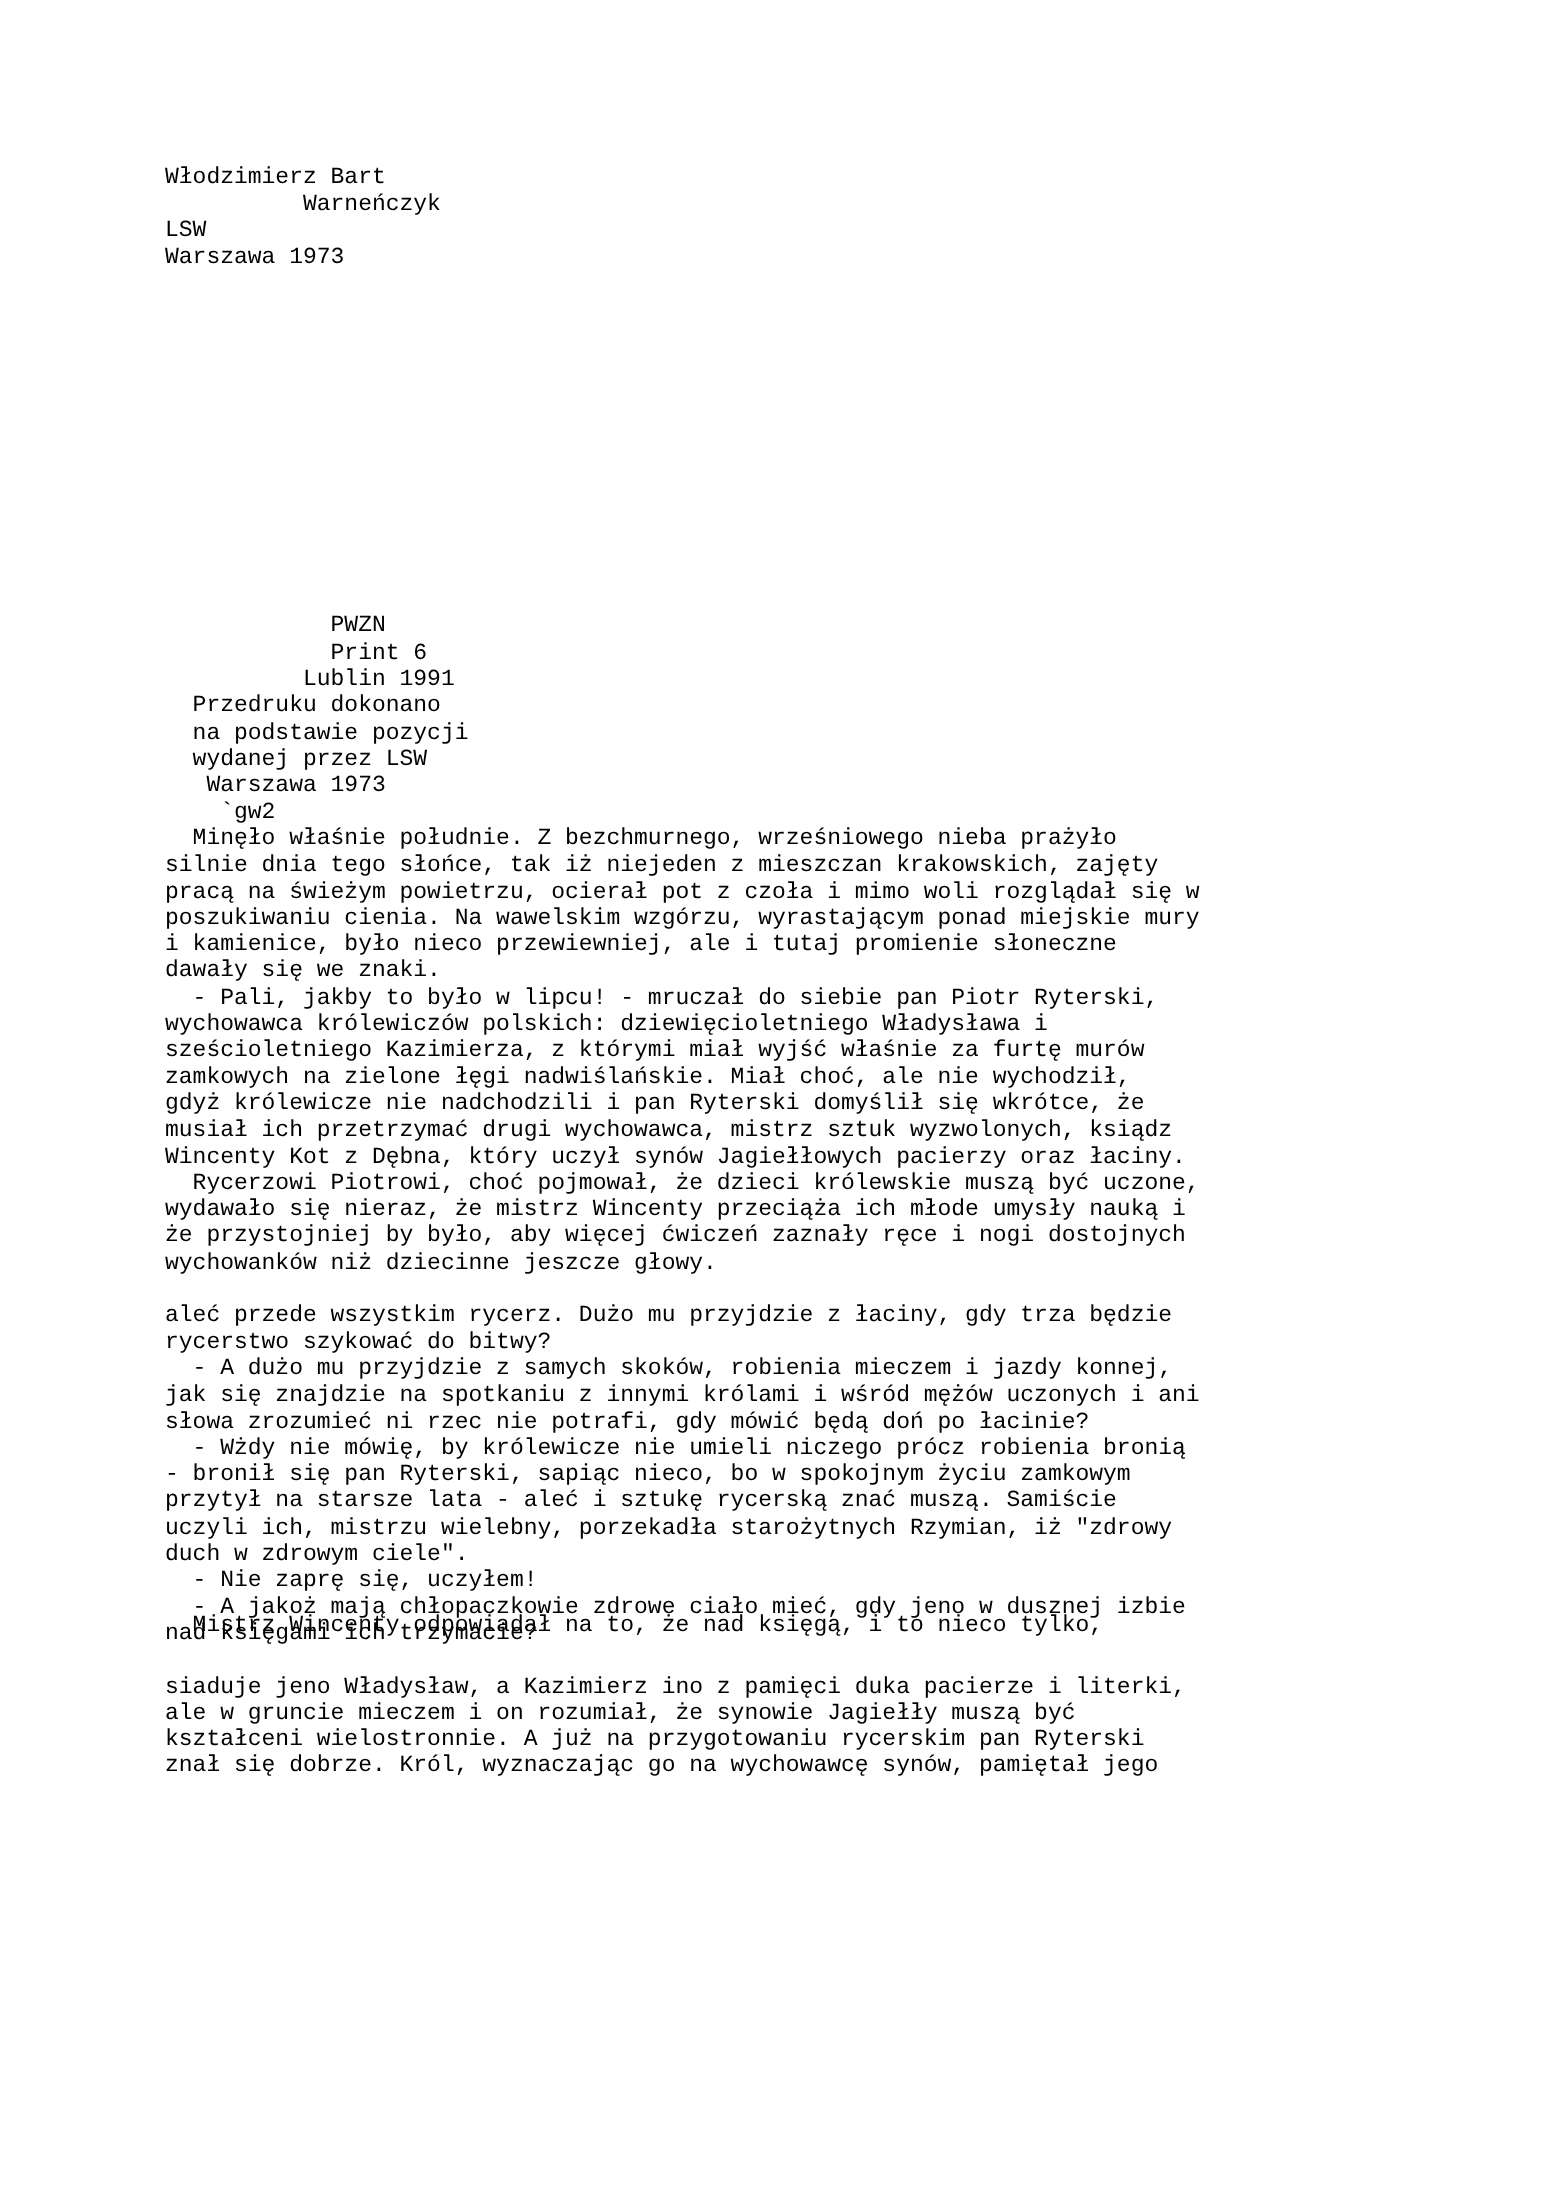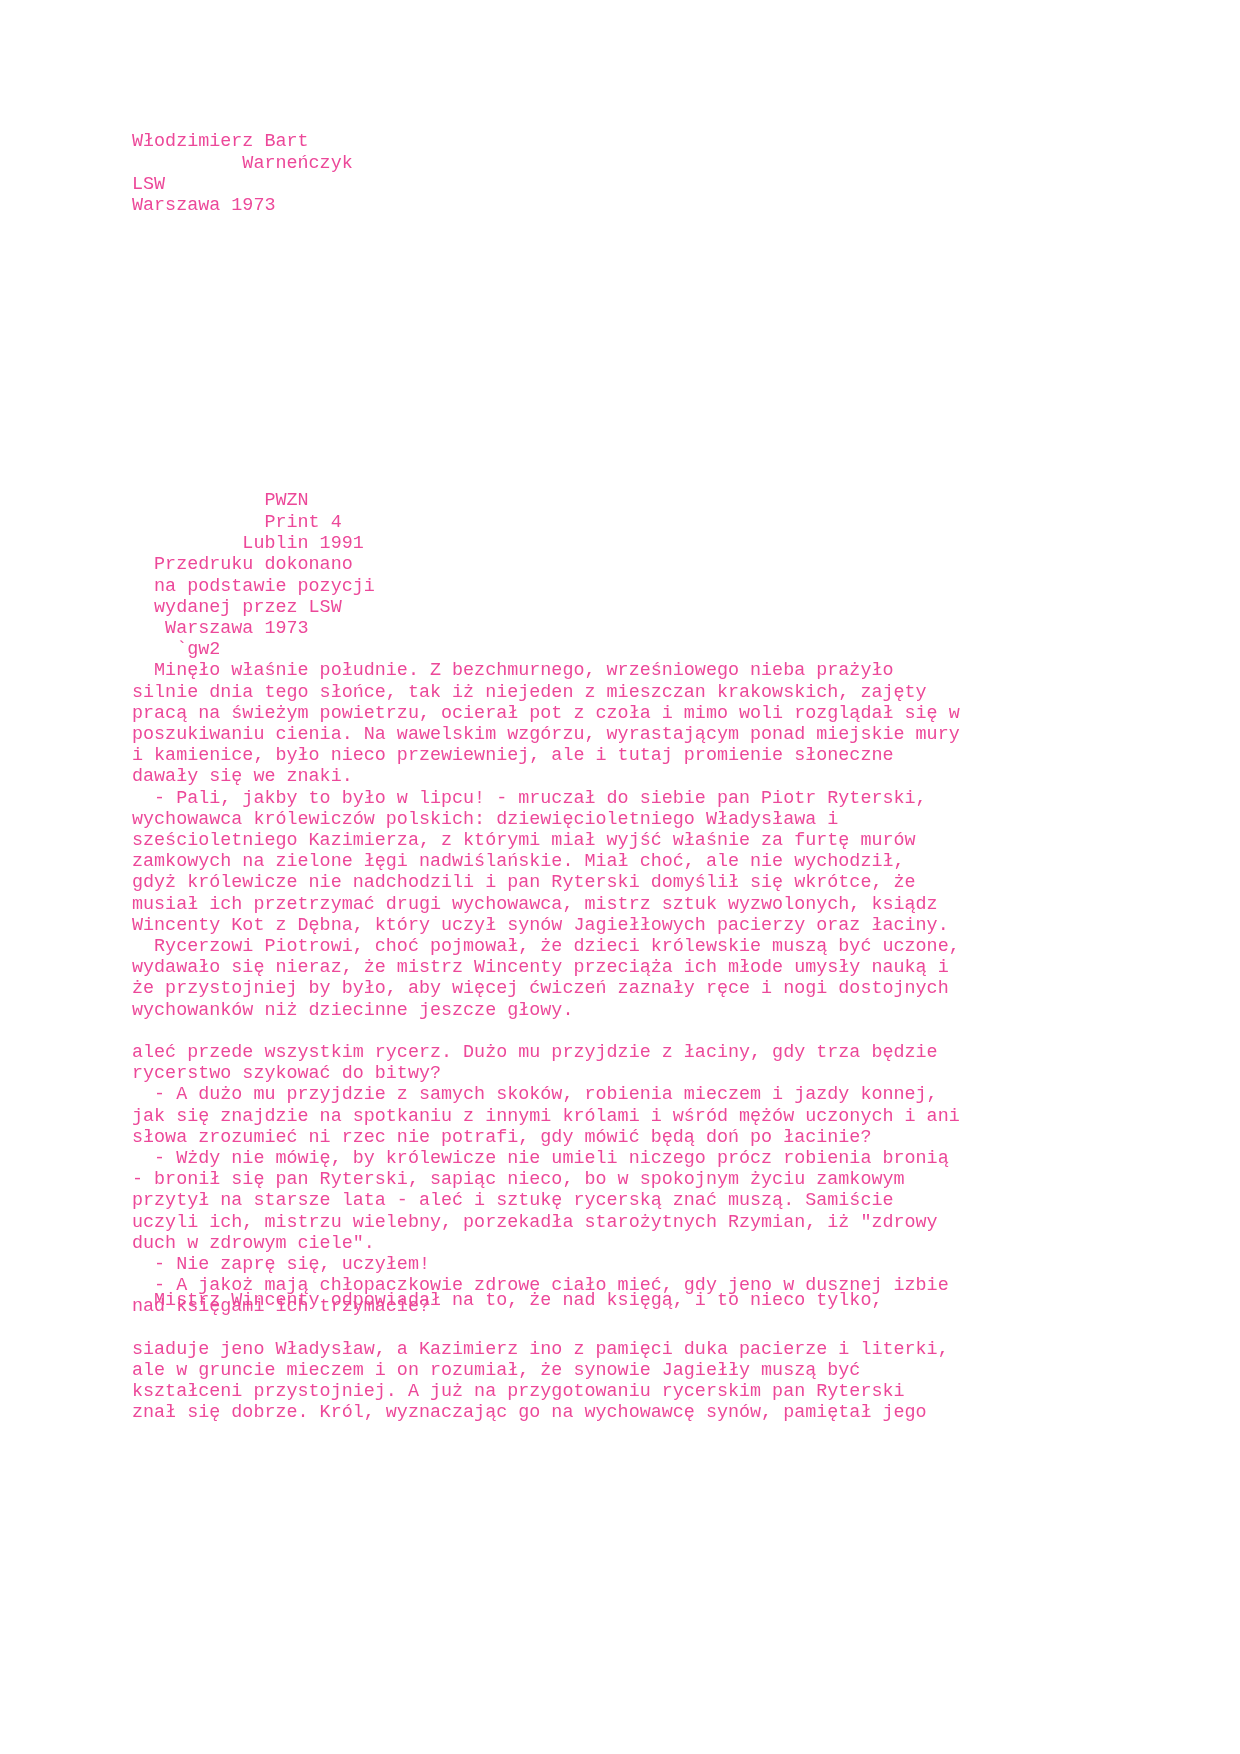--- a/index.html
+++ b/index.html
@@ -21,36 +21,36 @@
       height: 1754px;
       background: #ffffff;
     }
     .line {
       position: absolute;
       left: 132px;
       white-space: pre;
       font-family: "Liberation Mono", "DejaVu Sans Mono", monospace;
       font-size: 18.4px;
       line-height: 23.5px;
-      color: #ec4899;
+      color: #000000;
       margin: 0;
     }
   </style>
 </head>
 <body>
 
 <div class="page">
 
   <div class="line" style="top:130px">Włodzimierz Bart</div>
   <div class="line" style="top:152px">          Warneńczyk</div>
   <div class="line" style="top:173px">LSW</div>
   <div class="line" style="top:194px">Warszawa 1973</div>
 
   <div class="line" style="top:489px">            PWZN</div>
-  <div class="line" style="top:511px">            Print 4</div>
+  <div class="line" style="top:511px">            Print 6</div>
   <div class="line" style="top:532px">          Lublin 1991</div>
   <div class="line" style="top:553px">  Przedruku dokonano</div>
   <div class="line" style="top:575px">  na podstawie pozycji</div>
   <div class="line" style="top:596px">  wydanej przez LSW</div>
   <div class="line" style="top:617px">   Warszawa 1973</div>
   <div class="line" style="top:638px">    `gw2</div>
 
   <div class="line" style="top:659px">  Minęło właśnie południe. Z bezchmurnego, wrześniowego nieba prażyło</div>
   <div class="line" style="top:681px">silnie dnia tego słońce, tak iż niejeden z mieszczan krakowskich, zajęty</div>
   <div class="line" style="top:702px">pracą na świeżym powietrzu, ocierał pot z czoła i mimo woli rozglądał się w</div>
@@ -77,16 +77,16 @@
   <div class="line" style="top:1168px">- bronił się pan Ryterski, sapiąc nieco, bo w spokojnym życiu zamkowym</div>
   <div class="line" style="top:1189px">przytył na starsze lata - aleć i sztukę rycerską znać muszą. Samiście</div>
   <div class="line" style="top:1211px">uczyli ich, mistrzu wielebny, porzekadła starożytnych Rzymian, iż "zdrowy</div>
   <div class="line" style="top:1232px">duch w zdrowym ciele".</div>
   <div class="line" style="top:1253px">  - Nie zaprę się, uczyłem!</div>
   <div class="line" style="top:1274px">  - A jakoż mają chłopaczkowie zdrowe ciało mieć, gdy jeno w dusznej izbie</div>
   <div class="line" style="top:1295px">nad księgami ich trzymacie?</div>
   <div class="line" style="top:1289px">  Mistrz Wincenty odpowiadał na to, że nad księgą, i to nieco tylko,</div>
   <div class="line" style="top:1338px">siaduje jeno Władysław, a Kazimierz ino z pamięci duka pacierze i literki,</div>
   <div class="line" style="top:1359px">ale w gruncie mieczem i on rozumiał, że synowie Jagiełły muszą być</div>
-  <div class="line" style="top:1380px">kształceni przystojniej. A już na przygotowaniu rycerskim pan Ryterski</div>
+  <div class="line" style="top:1380px">kształceni wielostronnie. A już na przygotowaniu rycerskim pan Ryterski</div>
   <div class="line" style="top:1401px">znał się dobrze. Król, wyznaczając go na wychowawcę synów, pamiętał jego</div>
 
 </div>
 
 </body></html>

